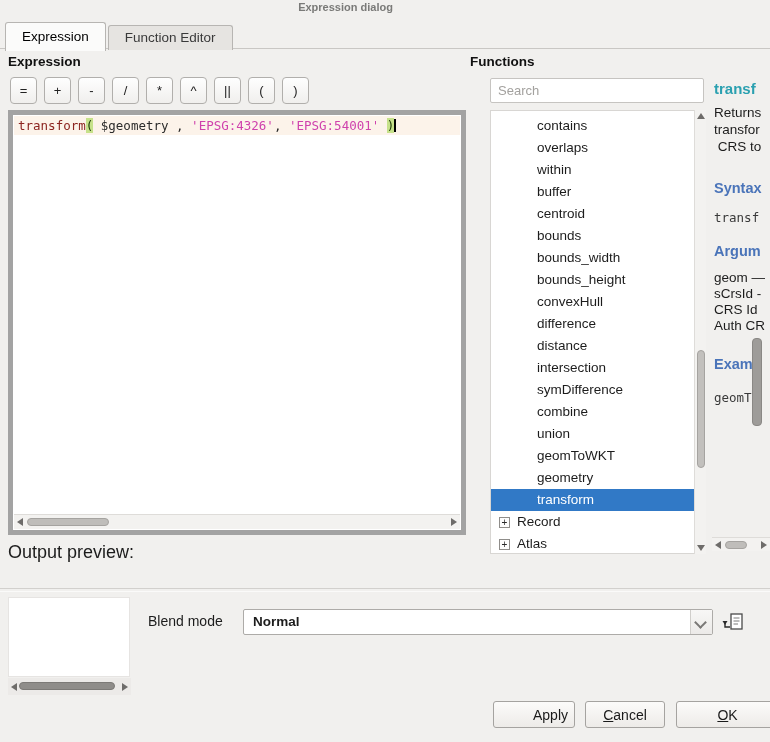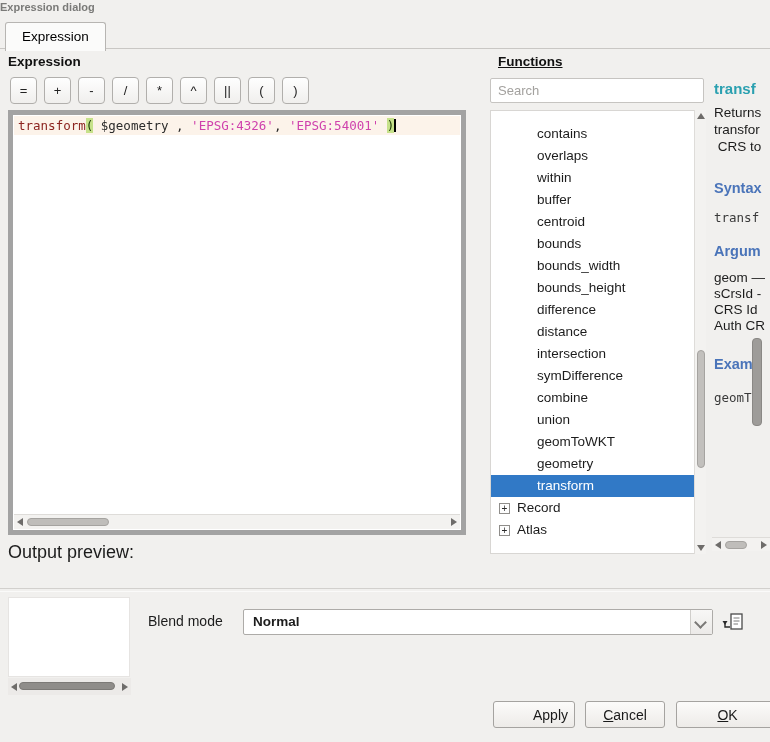--- a/index.html
+++ b/index.html
@@ -5,21 +5,21 @@
   html,body { margin:0; padding:0; }
   #app {
     position:relative; width:770px; height:742px;
     background:#f1f0ee; overflow:hidden;
     font-family:"Liberation Sans", sans-serif;
     color:#1c1c1c; font-size:13.5px;
     -webkit-font-smoothing:antialiased;
   }
 
   
-  .win-title { position:absolute; top:1px; left:0; width:691px; text-align:left;
+  .win-title { position:absolute; top:1px; left:0; width:691px; text-align:center;
     font-size:11px; font-weight:bold; color:#7a7a78; }
 
   
   .tabbar { position:absolute; left:5px; top:21px; display:flex; align-items:flex-end; z-index:3; }
   .tab { padding:4px 16px 5px; border:1px solid #b7b5b2; border-bottom:none;
     background:#e6e4e1; color:#3a3a3a; border-radius:3px 3px 0 0; margin-right:2px; cursor:default; }
   .tab.active { background:#fbfbfa; color:#000; padding-top:6px; padding-bottom:7px; position:relative; top:1px; }
   .tab-baseline { position:absolute; top:48px; left:0; width:770px; height:1px; background:#c9c7c4; z-index:1; }
 
   .panel-heading { position:absolute; font-weight:bold; font-size:13.5px; color:#111; }
@@ -58,21 +58,21 @@
   .output-preview { position:absolute; left:8px; top:542px; font-size:18px; color:#1c1c1c; }
 
   
   .search { position:absolute; left:490px; top:78px; width:214px; height:25px; box-sizing:border-box;
     border:1px solid #c6c4c1; border-radius:2px; background:#fff; padding:0 7px;
     font-family:"Liberation Sans", sans-serif; font-size:13px; color:#333; outline:none; }
   .search::placeholder { color:#a3a19e; }
 
   
   .fn-list { position:absolute; left:490px; top:110px; width:216px; height:444px;
-    background:#fff; border:1px solid #d8d6d3; box-sizing:border-box; overflow:hidden; padding-top:12px; }
+    background:#fff; border:1px solid #d8d6d3; box-sizing:border-box; overflow:hidden; padding-top:4px; }
   .fn-row { height:22px; line-height:22px; padding-left:46px; width:204px; box-sizing:border-box;
     font-size:13.5px; color:#1c1c1c; white-space:nowrap; cursor:default; }
   .fn-row.selected { background:#3179c6; color:#fff; }
   .group-row { height:22px; line-height:22px; padding-left:8px; display:flex; align-items:center; cursor:default; }
   .expander { display:inline-block; width:11px; height:11px; line-height:9px; text-align:center;
     border:1px solid #8f8d8a; background:#fdfdfd; color:#2a2a2a; font-size:10px;
     margin-right:7px; box-sizing:border-box; }
   .list-vscroll { position:absolute; left:694px; top:110px; width:12px; height:444px;
     background:#f3f2f0; border-left:1px solid #dedcd9; box-sizing:border-box; }
   .list-vscroll .vthumb { position:absolute; left:2px; width:8px; top:240px; height:118px;
@@ -114,20 +114,21 @@
 </style>
 </head>
 <body>
 
 <div id="app">
 
   <div class="win-title">Expression dialog</div>
 
   <div class="tabbar">
     <div class="tab active">Expression</div>
+    <div class="tab">Function Editor</div>
   </div>
   <div class="tab-baseline"></div>
 
   <div class="panel-heading" style="left:8px; top:54px;">Expression</div>
   <div class="op-row">
       <button class="op-btn">=</button>
       <button class="op-btn">+</button>
       <button class="op-btn">-</button>
       <button class="op-btn">/</button>
       <button class="op-btn">*</button>
@@ -141,32 +142,33 @@
     <div class="code-line"><span class="tok-fn">transform</span><span class="tok-paren">(</span><span class="tok-plain"> $geometry , </span><span class="tok-str">'EPSG:4326'</span><span class="tok-plain">, </span><span class="tok-str">'EPSG:54001'</span><span class="tok-plain"> </span><span class="tok-paren">)</span><span class="caret"></span></div>
     <div class="hscroll" style="left:1px; right:1px; bottom:1px; height:14px;">
       <span class="arr left"></span>
       <span class="thumb" style="left:13px; width:82px;"></span>
       <span class="arr right"></span>
     </div>
   </div>
 
   <div class="output-preview">Output preview:</div>
 
-  <div class="panel-heading" style="left:498px; top:54px;text-decoration:underline;">Functions</div>
+  <div class="panel-heading" style="left:470px; top:54px;">Functions</div>
   <input class="search" type="text" placeholder="Search" style="">
 
   <div class="fn-list">
       <div class="fn-row">contains</div>
       <div class="fn-row">overlaps</div>
       <div class="fn-row">within</div>
       <div class="fn-row">buffer</div>
       <div class="fn-row">centroid</div>
       <div class="fn-row">bounds</div>
       <div class="fn-row">bounds_width</div>
       <div class="fn-row">bounds_height</div>
+      <div class="fn-row">convexHull</div>
       <div class="fn-row">difference</div>
       <div class="fn-row">distance</div>
       <div class="fn-row">intersection</div>
       <div class="fn-row">symDifference</div>
       <div class="fn-row">combine</div>
       <div class="fn-row">union</div>
       <div class="fn-row">geomToWKT</div>
       <div class="fn-row">geometry</div>
       <div class="fn-row selected">transform</div>
       <div class="group-row">

